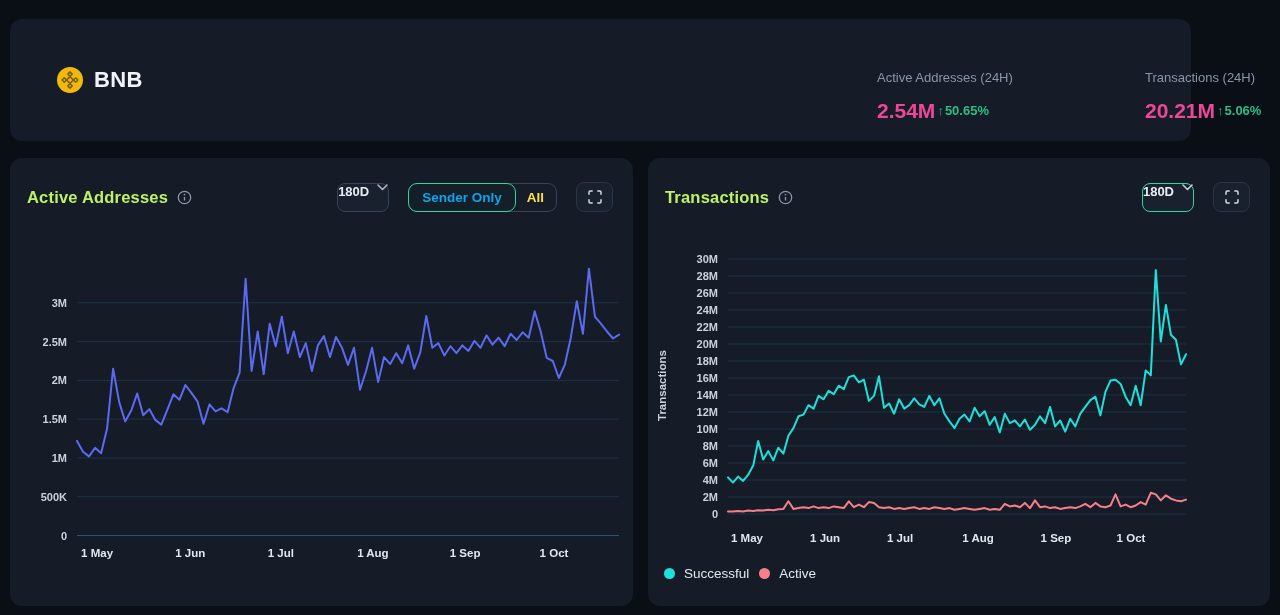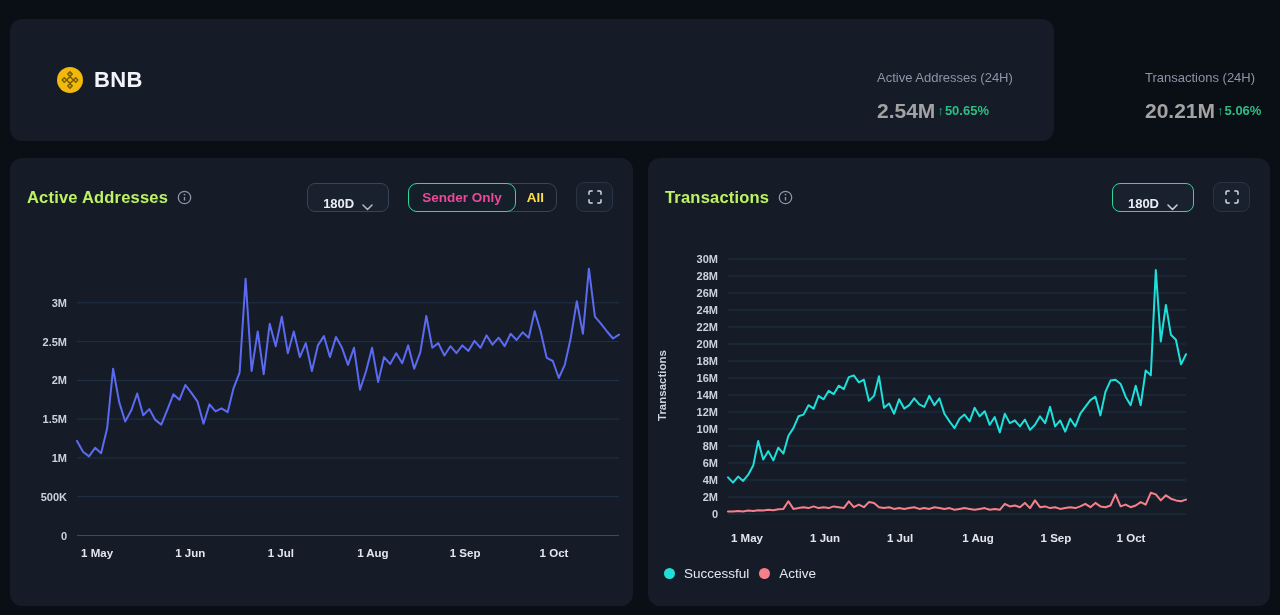--- a/index.html
+++ b/index.html
@@ -3,50 +3,50 @@
 <meta charset="utf-8">
 <style>
   html,body{margin:0;padding:0;}
   body{
     width:1280px;height:615px;position:relative;overflow:hidden;
     background:#0a0e15;
     font-family:"Liberation Sans","DejaVu Sans",sans-serif;
     -webkit-font-smoothing:antialiased;
   }
   .card{position:absolute;background:#151c27;border-radius:12px;}
-  .header-card{left:10px;top:19px;width:1044px;height:122px;}
+  .header-card{left:10px;top:19px;width:1181px;height:122px;}
   .chart-card{overflow:hidden;}
   .chart-card.left{left:10px;top:158px;width:623px;height:448px;}
   .chart-card.right{left:648px;top:158px;width:622px;height:448px;}
 
   
   .token{position:absolute;left:47px;top:0;height:100%;display:flex;align-items:center;gap:11px;}
   .token-name{margin:0;font-size:22px;font-weight:700;color:#f1f4f8;letter-spacing:.3px;}
   .stat{position:absolute;top:51px;}
   .stat.s0{left:867px;}
   .stat.s1{left:1135px;}
   .stat-label{font-size:13px;color:#8b95a7;margin-bottom:15px;}
   .stat-valuerow{display:flex;align-items:flex-start;}
-  .stat-value{font-size:21px;font-weight:700;color:#a3a3a3;line-height:1;}
+  .stat-value{font-size:21px;font-weight:700;color:#ec4899;line-height:1;}
   .stat-change{display:flex;align-items:center;margin-top:3px;font-size:13px;font-weight:600;color:#2ebd85;}
   .stat-change .arr{font-size:13px;margin:0 1px 0 2px;}
 
   
   .panel-header{position:absolute;left:17px;right:20px;top:24px;height:30px;display:flex;align-items:center;gap:9px;z-index:2;}
   .panel-title{font-size:16.5px;font-weight:700;color:#bef264;letter-spacing:.2px;}
   .info{display:inline-flex;align-items:center;margin-top:1px;cursor:pointer;}
   .controls{margin-left:auto;display:flex;align-items:center;gap:19px;}
-  .btn-range{display:inline-flex;align-items:flex-end;gap:8px;height:29px;padding:0 15px;
+  .btn-range{display:inline-flex;align-items:flex-start;gap:8px;height:29px;padding:0 0;
     background:#1a212e;border:1px solid #3a4354;border-radius:8px;color:#e8edf3;
     font-size:13px;font-weight:600;font-family:inherit;cursor:pointer;}
   .btn-range.green{border-color:#2fd79a;}
   .segmented{display:inline-flex;align-items:stretch;background:#161d29;border:1px solid #3a4354;border-radius:9px;height:29px;box-sizing:border-box;}
   .seg{border:none;background:transparent;color:#fde047;font-size:13.5px;font-weight:600;
     font-family:inherit;padding:0 12px;display:flex;align-items:center;cursor:pointer;border-radius:9px;}
-  .seg.active{border:1px solid #2fd79a;color:#ec4899;margin:-1px;padding:0 13px;background:#151f2a;}
+  .seg.active{border:1px solid #2fd79a;color:#0ea5e9;margin:-1px;padding:0 13px;background:#151f2a;}
   .btn-expand{width:37px;height:30px;display:inline-flex;align-items:center;justify-content:center;
     background:#1a212e;border:1px solid #2b3442;border-radius:8px;cursor:pointer;}
 
   svg.chart{position:absolute;inset:0;pointer-events:none;}
   .ytick{font:700 11px "Liberation Sans","DejaVu Sans",sans-serif;fill:#c9d2de;}
   .xtick{font:700 11.5px "Liberation Sans","DejaVu Sans",sans-serif;fill:#e2e7ee;}
 
   .y-axis-title{position:absolute;left:8px;top:180px;height:96px;display:flex;align-items:center;justify-content:center;
     writing-mode:vertical-rl;transform:rotate(180deg);font-size:11.5px;font-weight:600;color:#cdd4df;z-index:2;}
   .legend{position:absolute;left:16px;top:408px;display:flex;align-items:center;gap:10px;z-index:2;}

